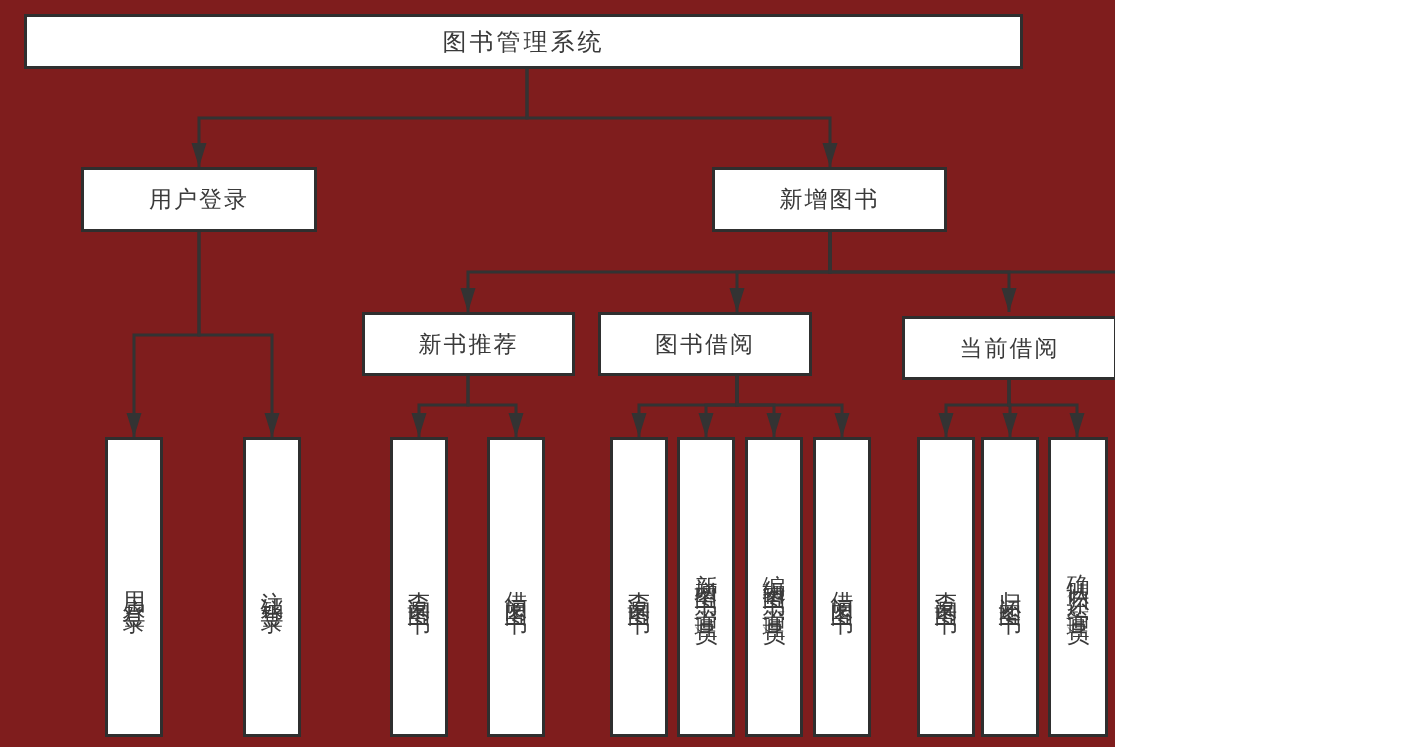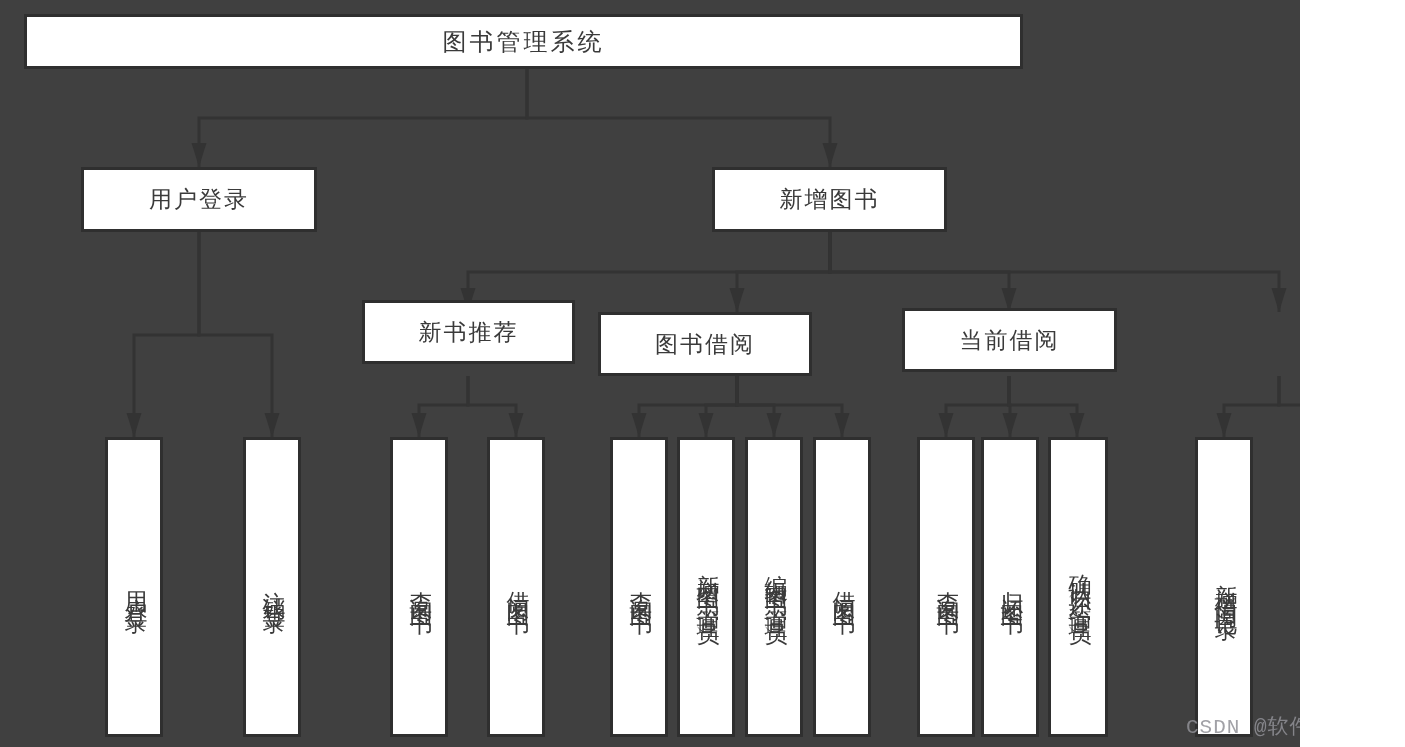--- a/index.html
+++ b/index.html
@@ -1,20 +1,20 @@
 <!DOCTYPE html>
 <html><head>
 <meta charset="utf-8">
 <style>
   html,body{margin:0;padding:0;background:#ffffff;}
   .stage{
     position:relative;
-    width:1300px;height:747px;
-    background:#404040;
-    font-family:Liberation Mono, monospace;
+    width:1115px;height:747px;
+    background:#7f1d1d;
+    font-family:Liberation Serif, serif;
     overflow:hidden;
   }
   .wires{
     position:absolute;left:0;top:0;width:1405px;height:747px;
     pointer-events:none;
   }
   .node{
     position:absolute;
     box-sizing:border-box;
     background:#ffffff;
@@ -92,27 +92,27 @@
     <span>图书管理系统</span>
   </div>
 
   <div class="node h" style="left:81px;top:167px;width:236px;height:65px">
     <span>用户登录</span>
   </div>
   <div class="node h" style="left:712px;top:167px;width:235px;height:65px">
     <span>新增图书</span>
   </div>
 
-  <div class="node h" style="left:362px;top:300px;width:213px;height:64px">
+  <div class="node h" style="left:362px;top:312px;width:213px;height:64px">
     <span>新书推荐</span>
   </div>
   <div class="node h" style="left:598px;top:312px;width:214px;height:64px">
     <span>图书借阅</span>
   </div>
-  <div class="node h" style="left:902px;top:308px;width:215px;height:64px">
+  <div class="node h" style="left:902px;top:316px;width:215px;height:64px">
     <span>当前借阅</span>
   </div>
 
   <div class="node v" style="left:105px;top:437px;width:58px;height:300px">
     <span>用户登录</span>
   </div>
   <div class="node v" style="left:243px;top:437px;width:58px;height:300px">
     <span>注销登录</span>
   </div>
 

